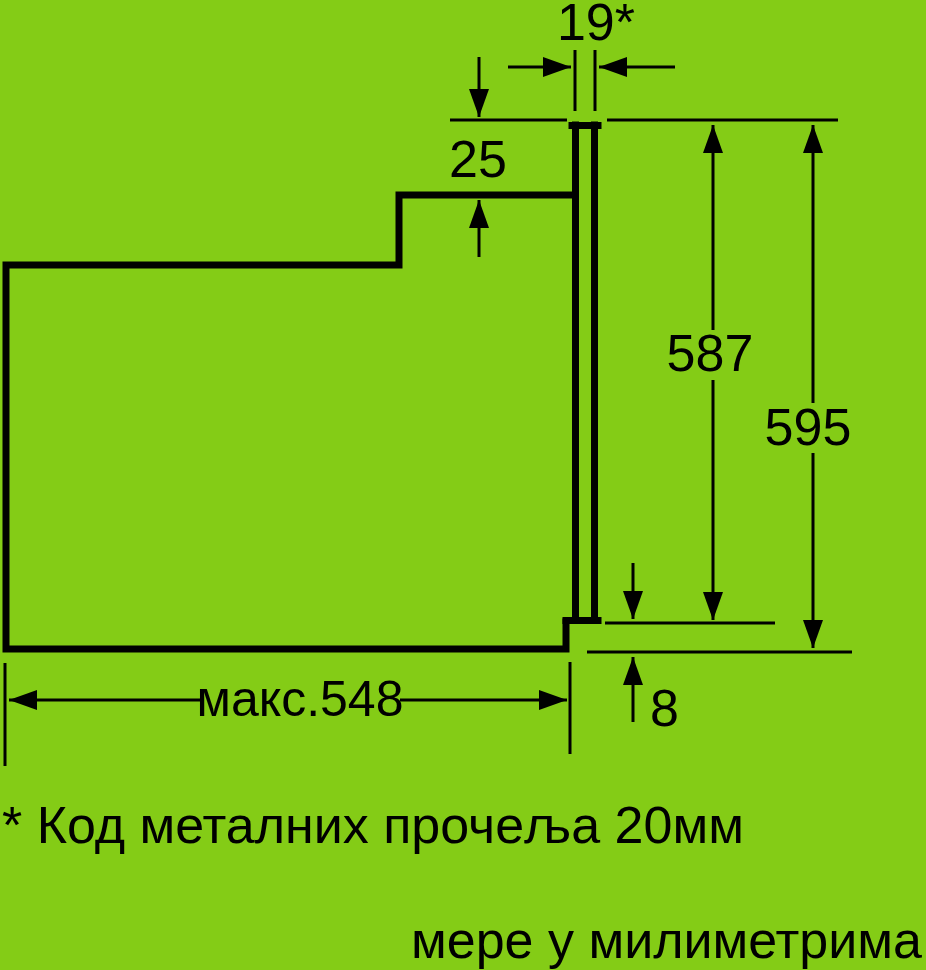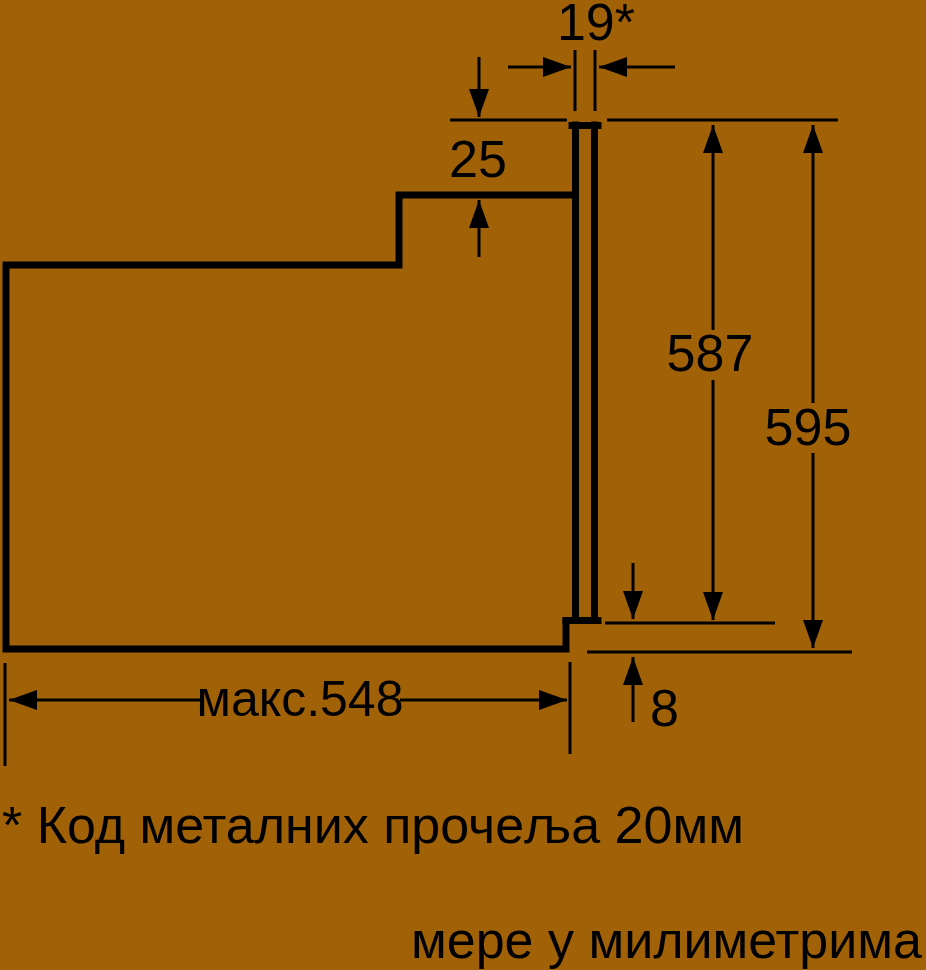--- a/index.html
+++ b/index.html
@@ -4,21 +4,21 @@
 <style>
   html, body {
     margin: 0;
     padding: 0;
     background: #ffffff;
   }
   .stage {
     position: relative;
     width: 926px;
     height: 970px;
-    background: #a16207;
+    background: #84cc16;
     overflow: hidden;
     font-family: "Liberation Sans", sans-serif;
   }
   svg { display: block; }
   .thick {
     fill: none;
     stroke: #000000;
     stroke-width: 7;
     stroke-linejoin: miter;
     stroke-linecap: square;

